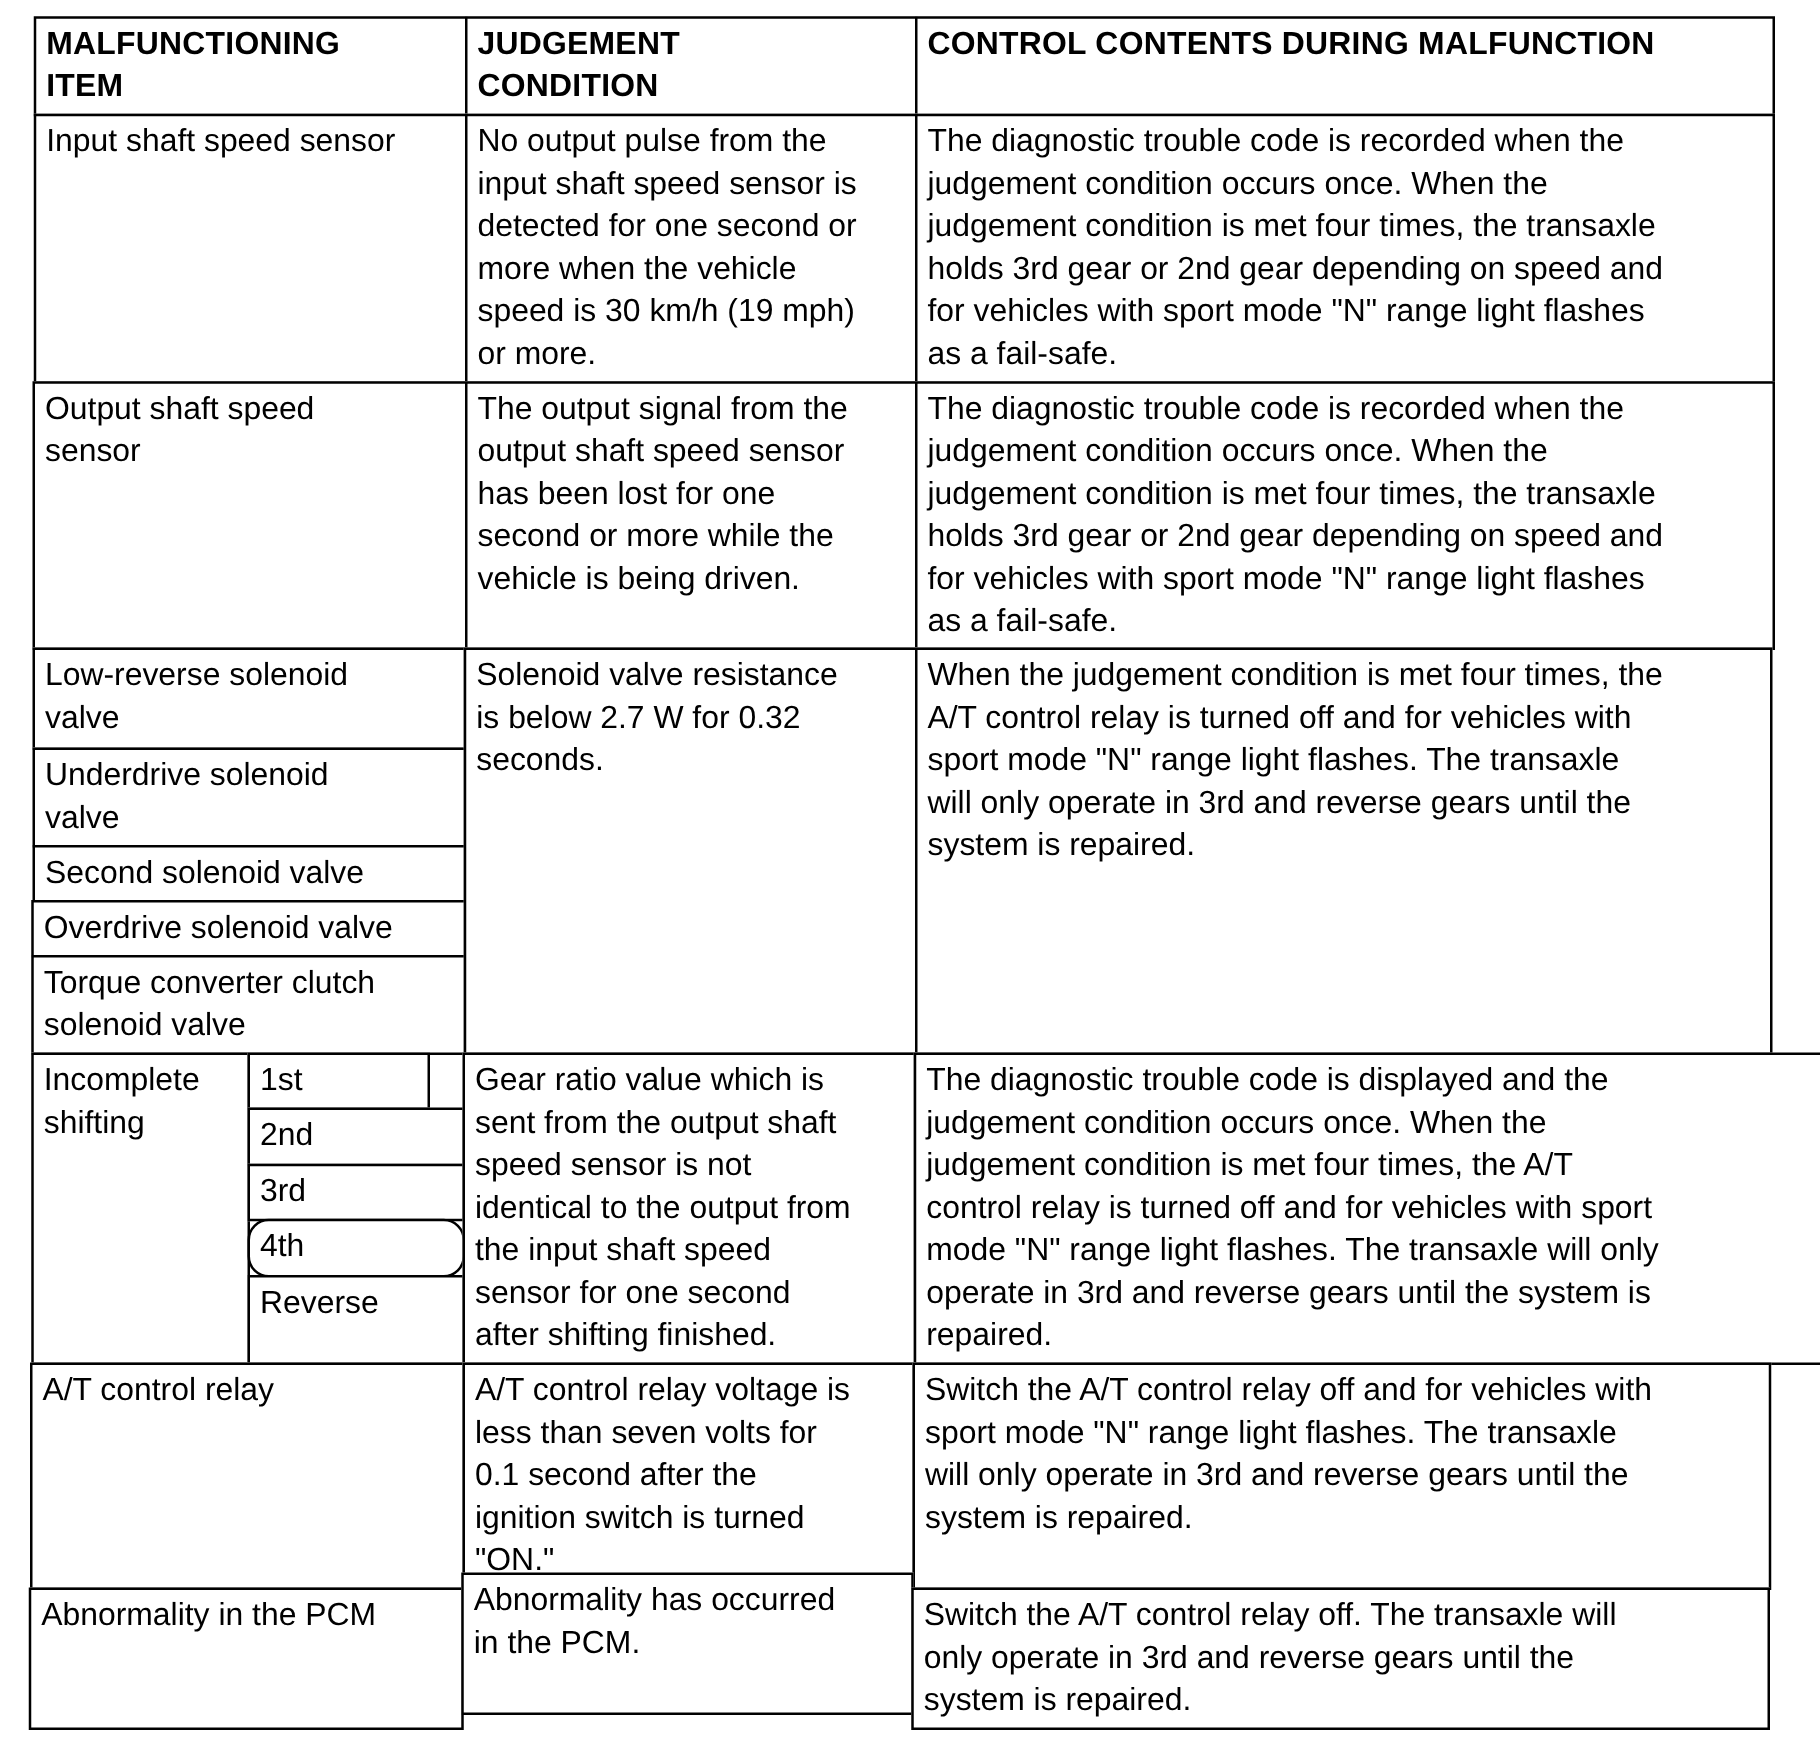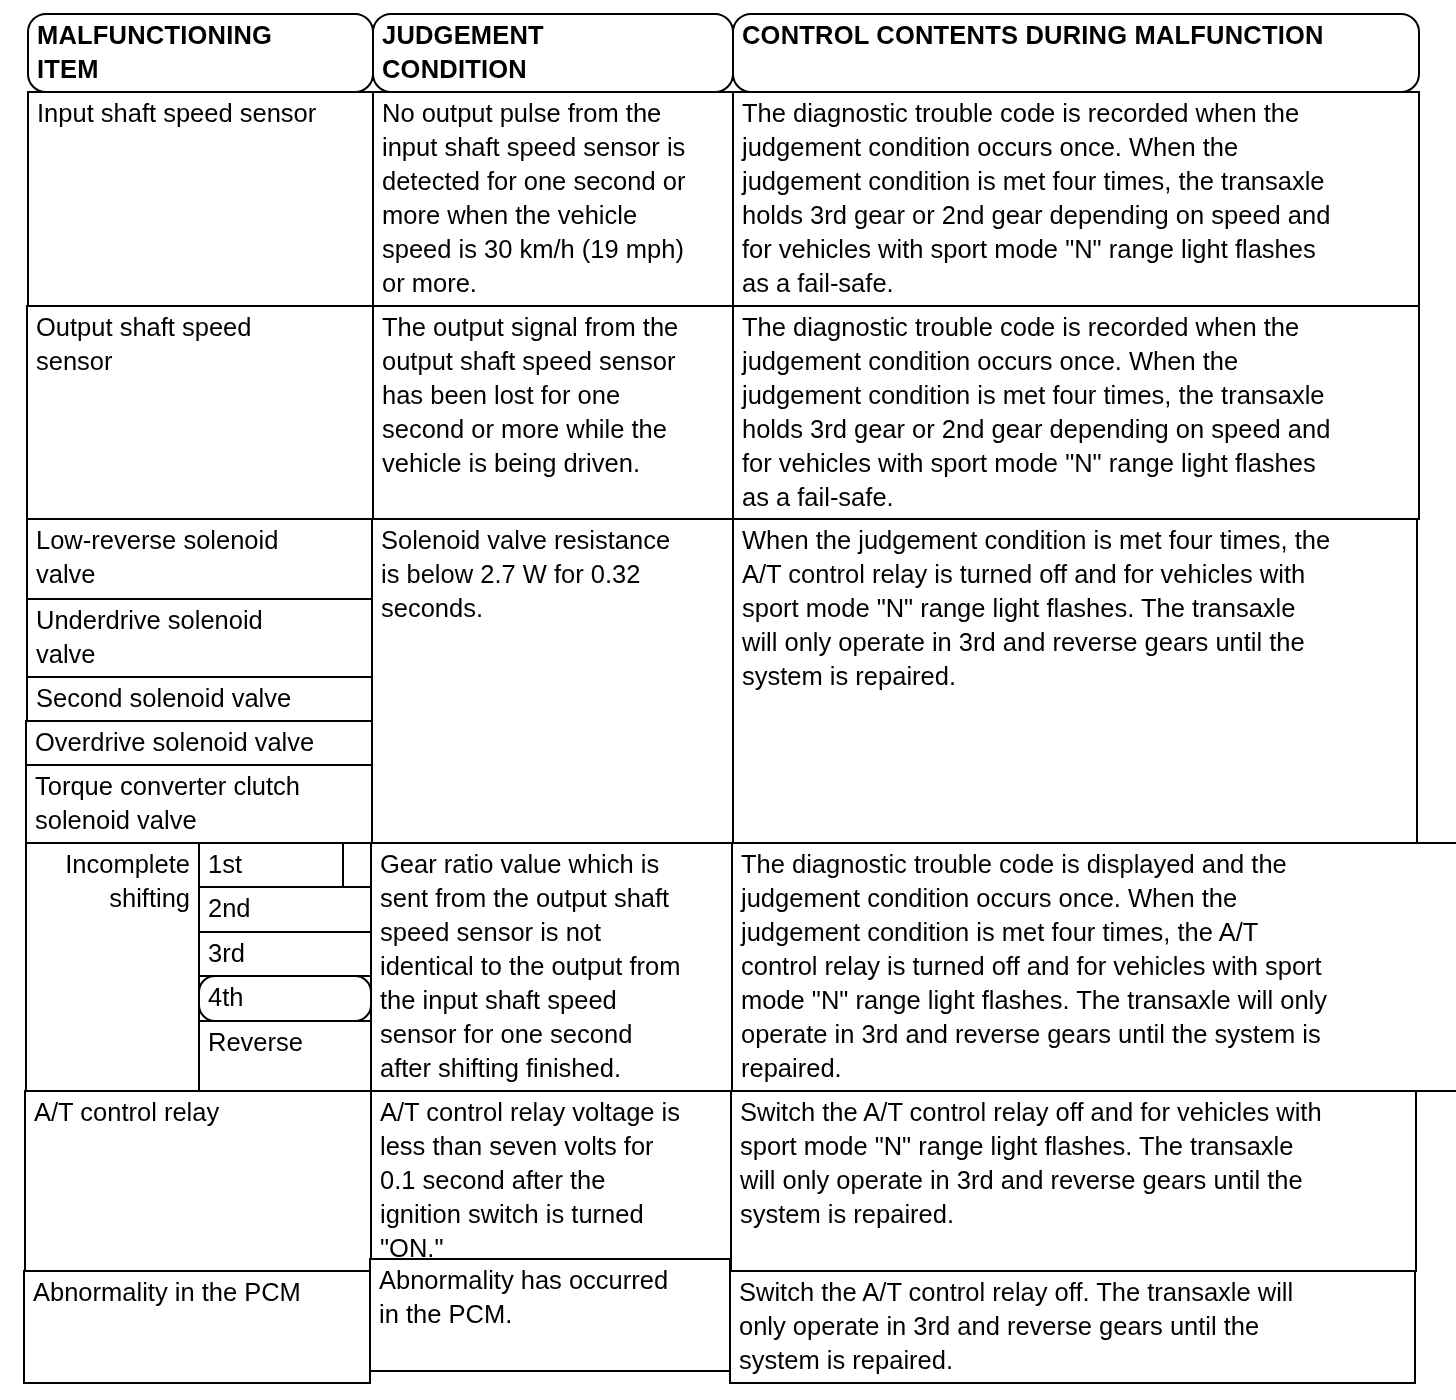--- a/index.html
+++ b/index.html
@@ -1,21 +1,21 @@
 <!DOCTYPE html>
 <html><head>
 <meta charset="utf-8">
 <style>
   html, body { margin: 0; padding: 0; background: #ffffff; }
   body { width: 1456px; height: 1400px; position: relative; overflow: hidden;
          font-family: "Liberation Sans", "DejaVu Sans", sans-serif; color: #000; }
   .cell { position: absolute; box-sizing: border-box; border: 2px solid #000;
           padding: 3px 8px 0 8px; font-size: 25.5px; line-height: 34px;
           white-space: pre-line; background: #fff; }
-  .hdr { font-weight: bold; letter-spacing: 0.2px; border-radius: 19px; }
+  .hdr { font-weight: bold; letter-spacing: 0.2px; }
 </style>
 </head>
 <body>
 
 <div>
 
   <div class="cell hdr" style="left:27px; top:13px; width:347px; height:80px;">MALFUNCTIONING
 ITEM</div>
   <div class="cell hdr" style="left:372px; top:13px; width:362px; height:80px;">JUDGEMENT
 CONDITION</div>
@@ -59,21 +59,21 @@
 solenoid valve</div>
   <div class="cell" style="left:371px; top:518px; width:363px; height:326px;">Solenoid valve resistance
 is below 2.7 W for 0.32
 seconds.</div>
   <div class="cell" style="left:732px; top:518px; width:686px; height:326px;">When the judgement condition is met four times, the
 A/T control relay is turned off and for vehicles with
 sport mode "N" range light flashes. The transaxle
 will only operate in 3rd and reverse gears until the
 system is repaired.</div>
 
-  <div class="cell" style="left:25px; top:842px; width:175px; height:250px;text-align:right;">Incomplete
+  <div class="cell" style="left:25px; top:842px; width:175px; height:250px;">Incomplete
 shifting</div>
   <div class="cell" style="left:198px; top:842px; width:146px; height:46px;">1st</div>
   <div class="cell" style="left:198px; top:886px; width:174px; height:47px;">2nd</div>
   <div class="cell" style="left:198px; top:931px; width:174px; height:46px;">3rd</div>
   <div class="cell" style="left:198px; top:975px; width:174px; height:47px;border-radius:17px;">4th</div>
   <div class="cell" style="left:198px; top:1020px; width:174px; height:72px;">Reverse</div>
   <div class="cell" style="left:370px; top:842px; width:363px; height:250px;">Gear ratio value which is
 sent from the output shaft
 speed sensor is not
 identical to the output from

